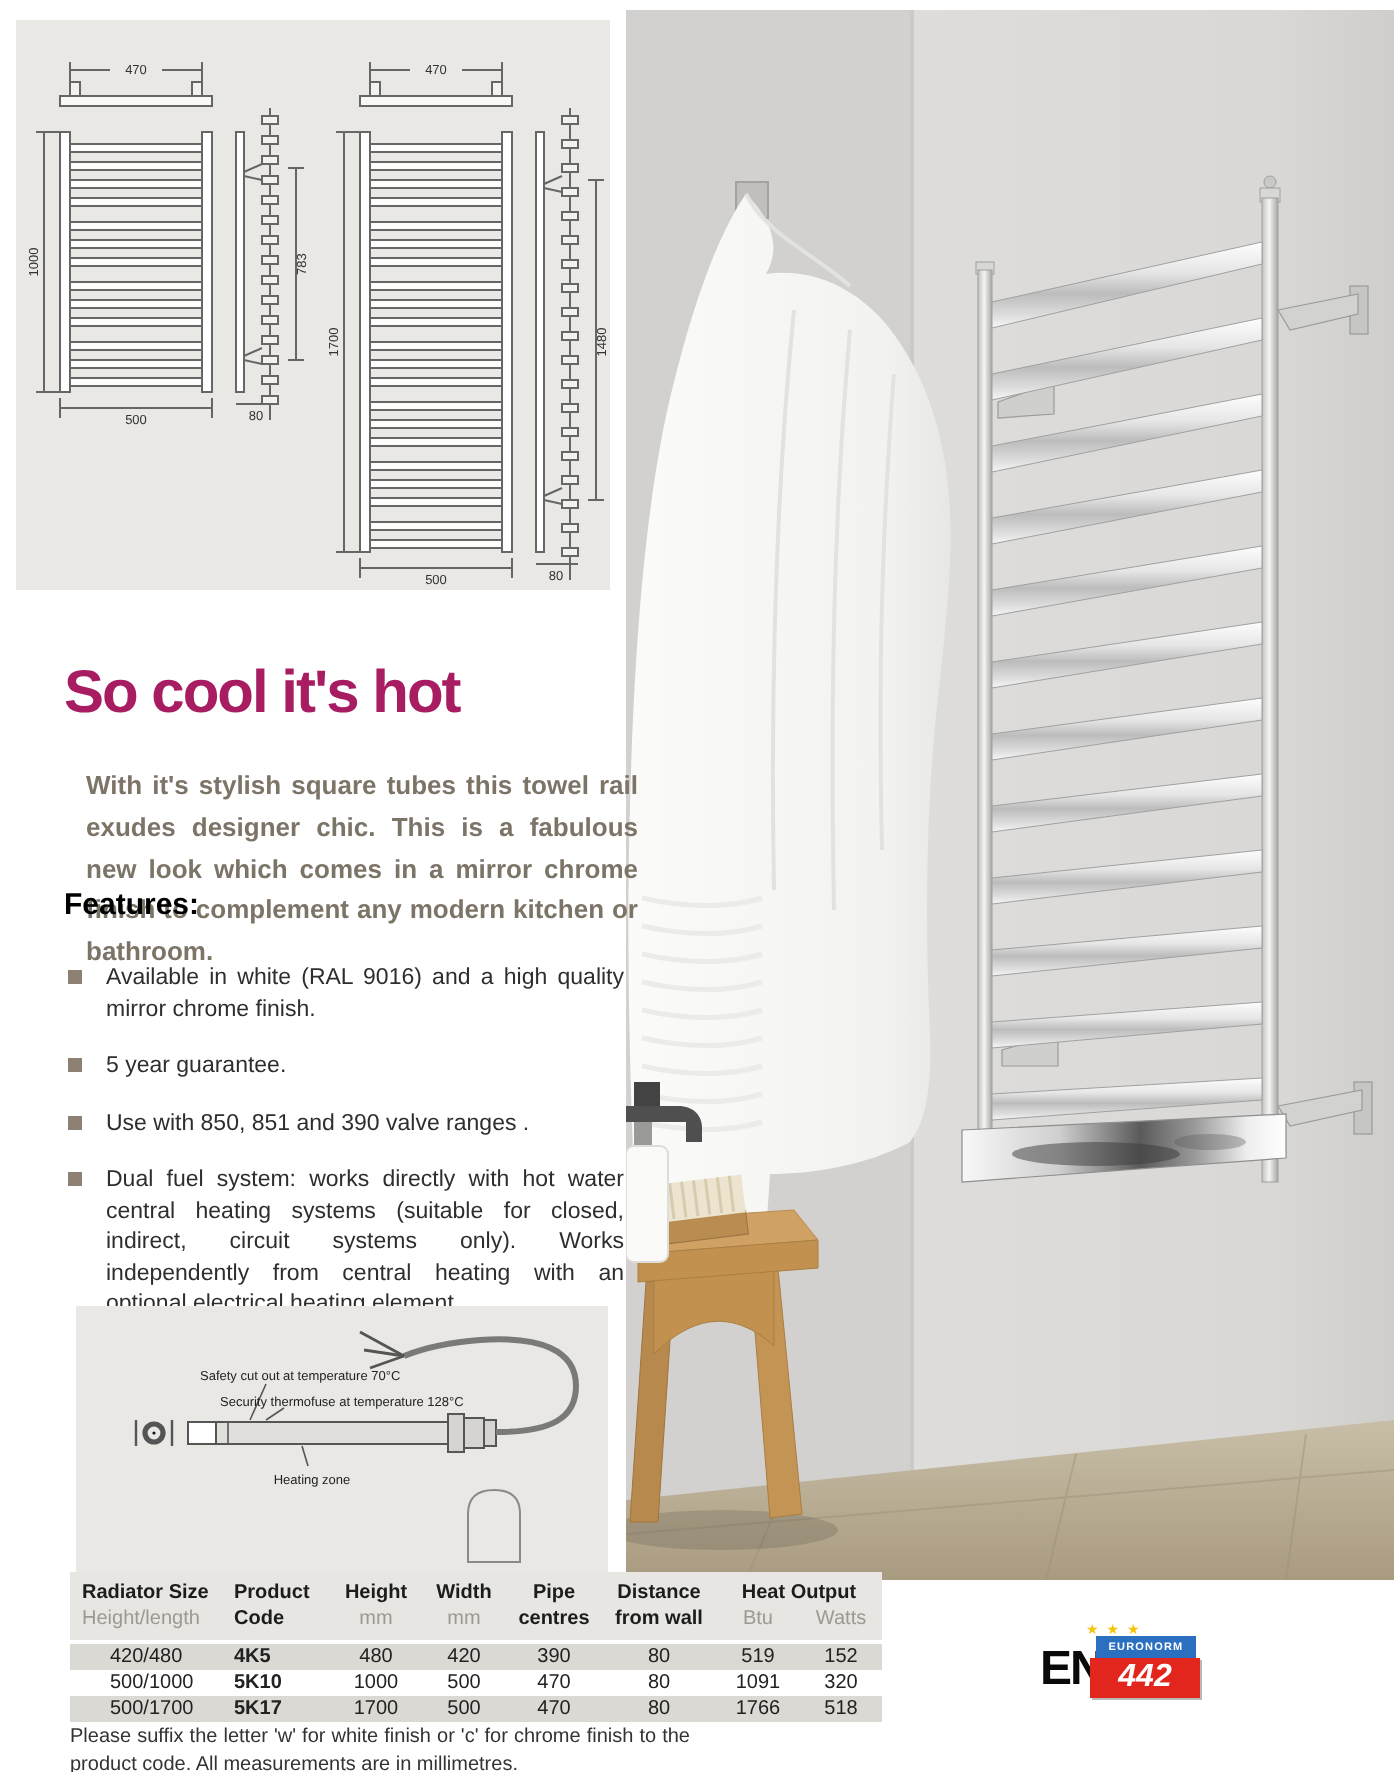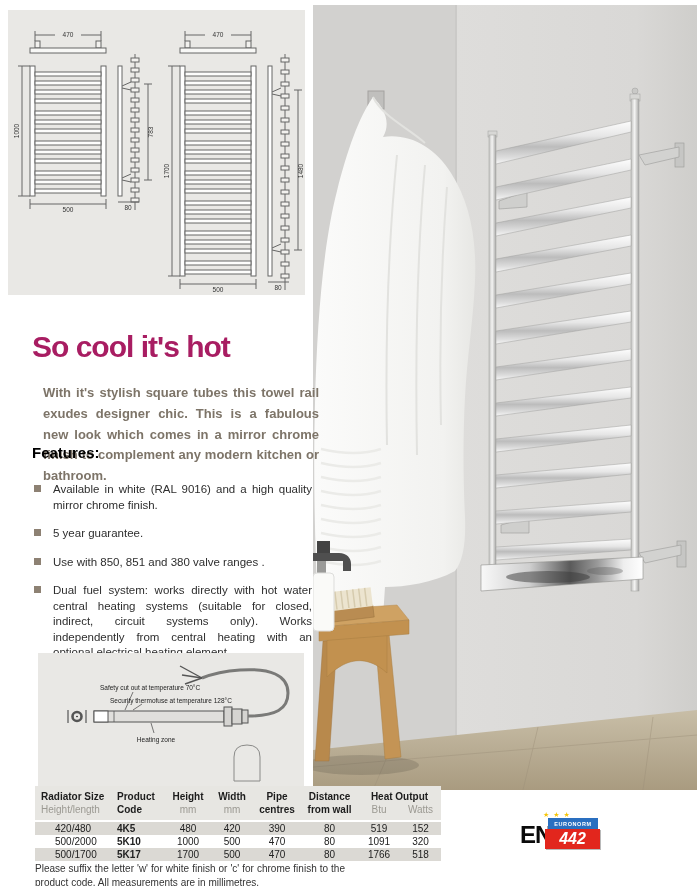--- a/index.html
+++ b/index.html
@@ -361,21 +361,21 @@
     <li>
         <span class="bullet"></span>
         <span class="txt">Available in white (RAL 9016) and a high quality mirror chrome finish.</span>
       </li>
     <li>
         <span class="bullet"></span>
         <span class="txt">5 year guarantee.</span>
       </li>
     <li>
         <span class="bullet"></span>
-        <span class="txt">Use with 850, 851 and 380 valve ranges .</span>
+        <span class="txt">Use with 850, 851 and 390 valve ranges .</span>
       </li>
     <li>
         <span class="bullet"></span>
         <span class="txt">Dual fuel system: works directly with hot water central heating systems (suitable for closed, indirect, circuit systems only). Works independently from central heating with an optional electrical heating element</span>
       </li>
   </ul>
 
   <div class="elem-panel">
     <svg width="266" height="138" viewBox="0 0 266 138">
       <g stroke="#555" fill="none">
@@ -447,21 +447,21 @@
         <span class="td t1">420/480</span>
           <span class="td t2">4K5</span>
         <span class="td">480</span>
           <span class="td">420</span>
         <span class="td">390</span>
           <span class="td">80</span>
         <span class="td">519</span>
           <span class="td">152</span>
       </div>
       <div class="trow">
-        <span class="td t1">500/2000</span>
+        <span class="td t1">500/1000</span>
           <span class="td t2">5K10</span>
         <span class="td">1000</span>
           <span class="td">500</span>
         <span class="td">470</span>
           <span class="td">80</span>
         <span class="td">1091</span>
           <span class="td">320</span>
       </div>
       <div class="trow shade">
         <span class="td t1">500/1700</span>

